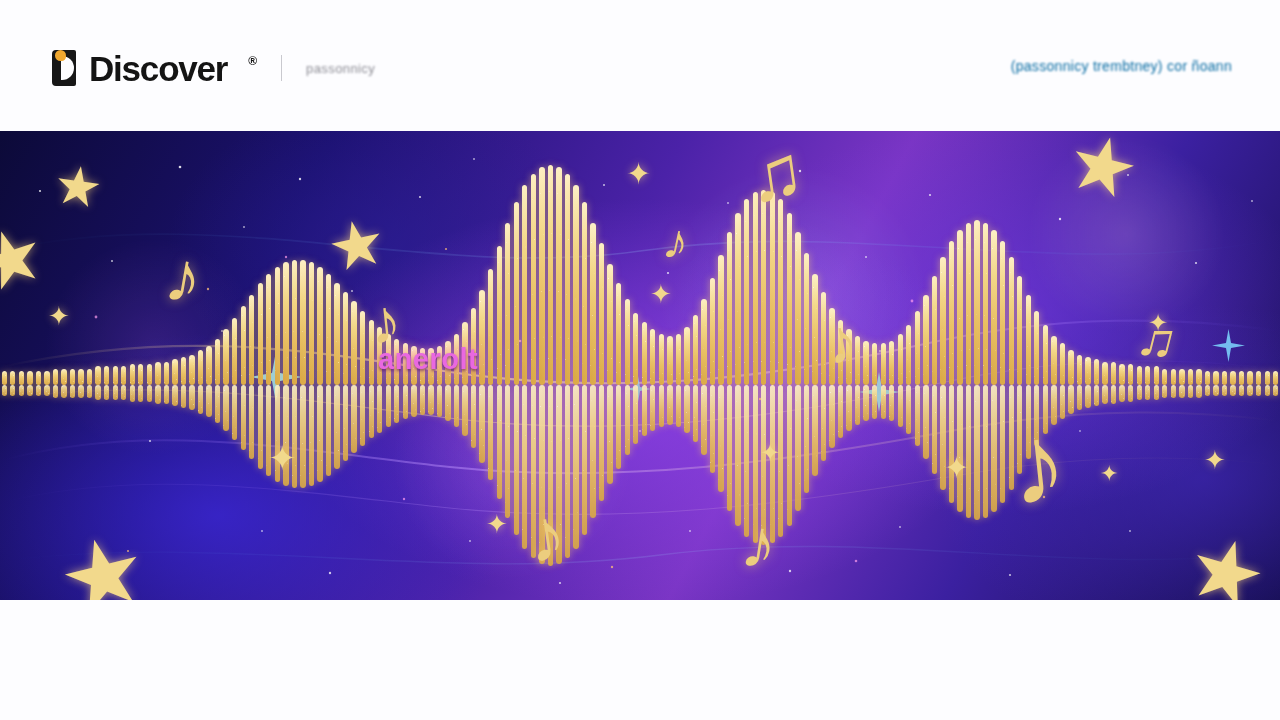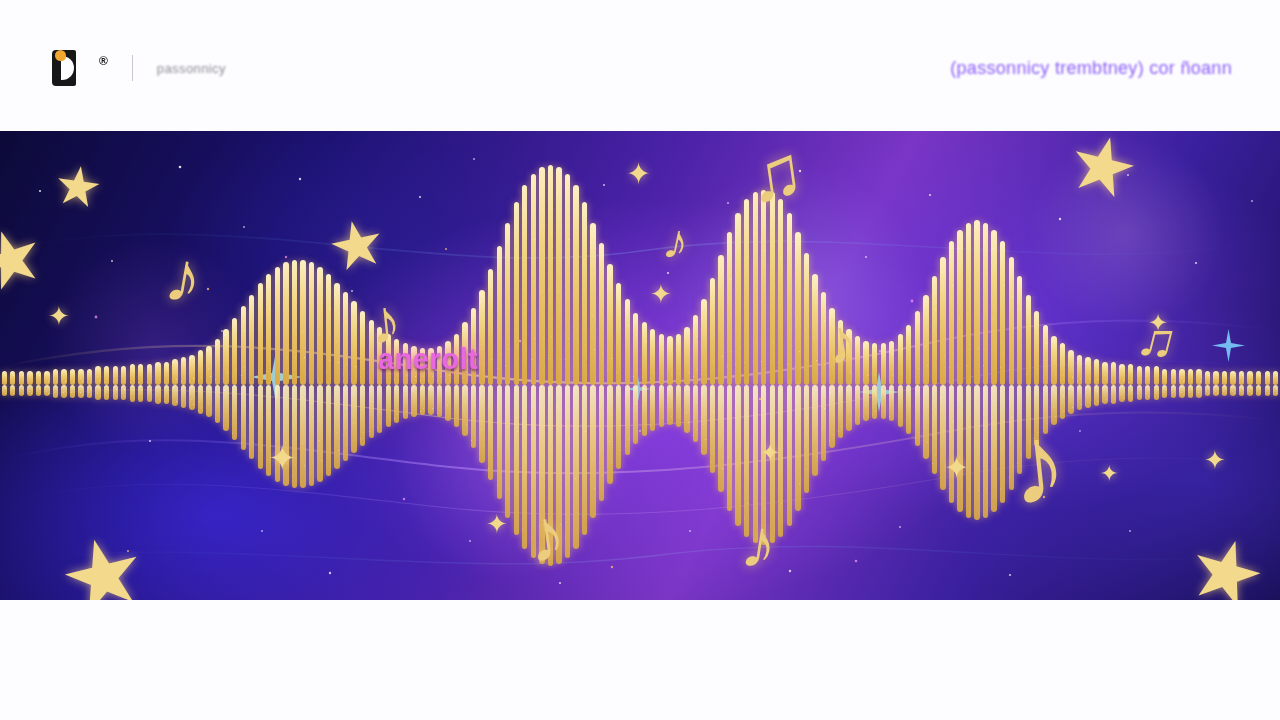--- a/index.html
+++ b/index.html
@@ -43,21 +43,21 @@
   }
   #header-divider {
     width:1px; height:26px; background:#c9c9cf; margin:0 4px;
   }
   #header-sub {
     font-size:13px; color:#8b8b93; letter-spacing:.4px;
     filter:blur(0.9px);
   }
   #header-right {
     position:absolute; right:48px; top:58px;
-    font-size:18px; color:#8b5cf6; letter-spacing:.3px;
+    font-size:14px; color:#0369a1; letter-spacing:.3px;
     filter:blur(0.9px);
   }
 
   
   #hero {
     position:absolute; left:0; top:131px; width:1280px; height:469px;
     overflow:hidden;
     background:
       radial-gradient(ellipse 420px 260px at 17% 82%, rgba(60,40,220,.75), transparent 70%),
       radial-gradient(ellipse 520px 300px at 50% 58%, rgba(150,70,240,.70), transparent 68%),
@@ -126,20 +126,21 @@
 <body>
 
 <div id="header">
 
   <div id="logo-group">
     <div id="logo-mark">
       <div class="dblock"></div>
       <div class="dcut"></div>
       <div class="spark"></div>
     </div>
+    <div id="logo-word">Discover</div>
     <div id="logo-tm">®</div>
     <div id="header-divider"></div>
     <div id="header-sub">passonnicy</div>
   </div>
 
   <div id="header-right">(passonnicy trembtney) cor ñoann</div>
 </div>
 
 <div id="hero">
 

